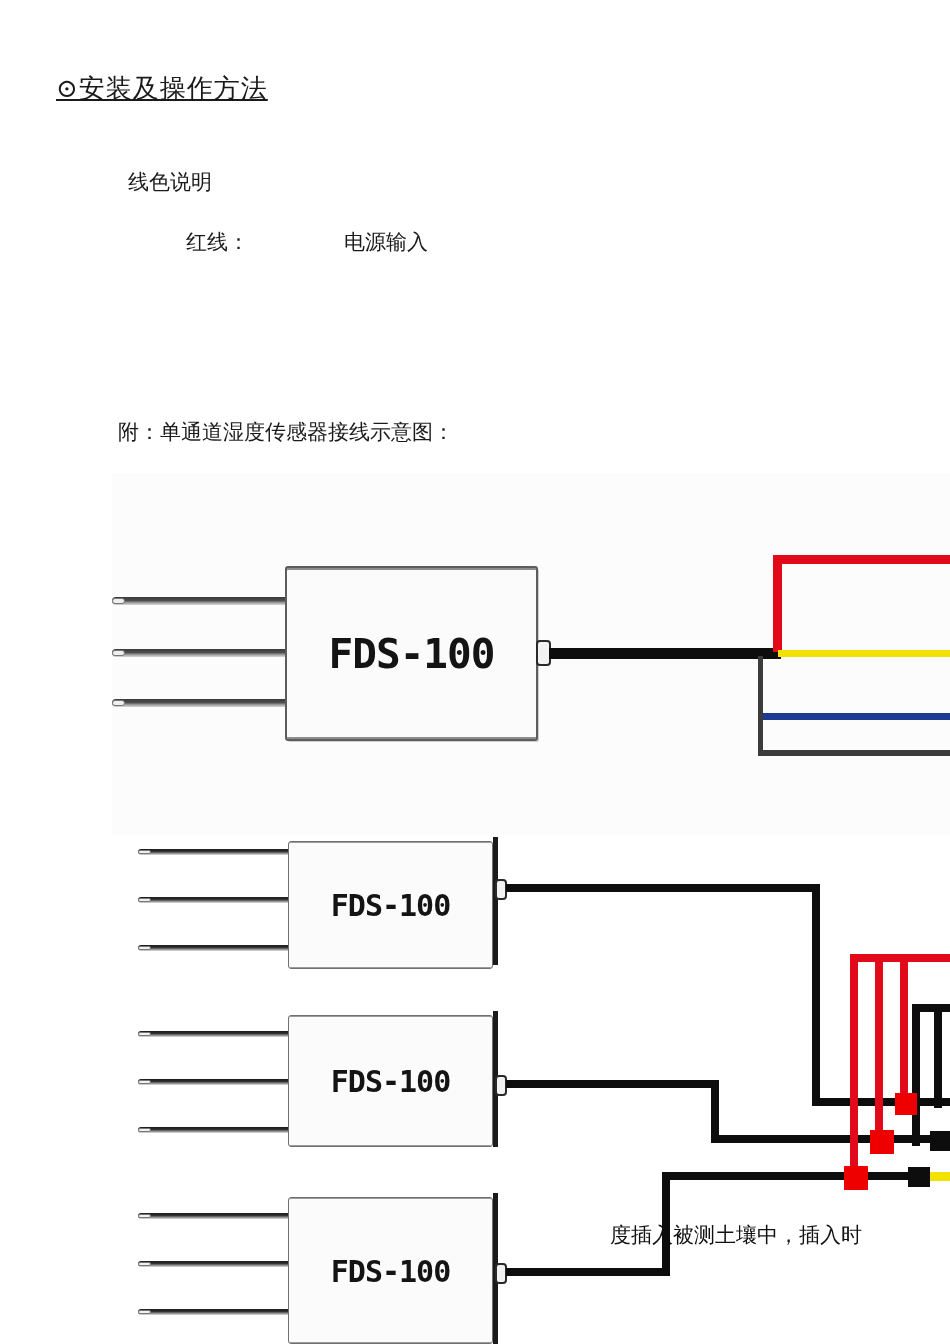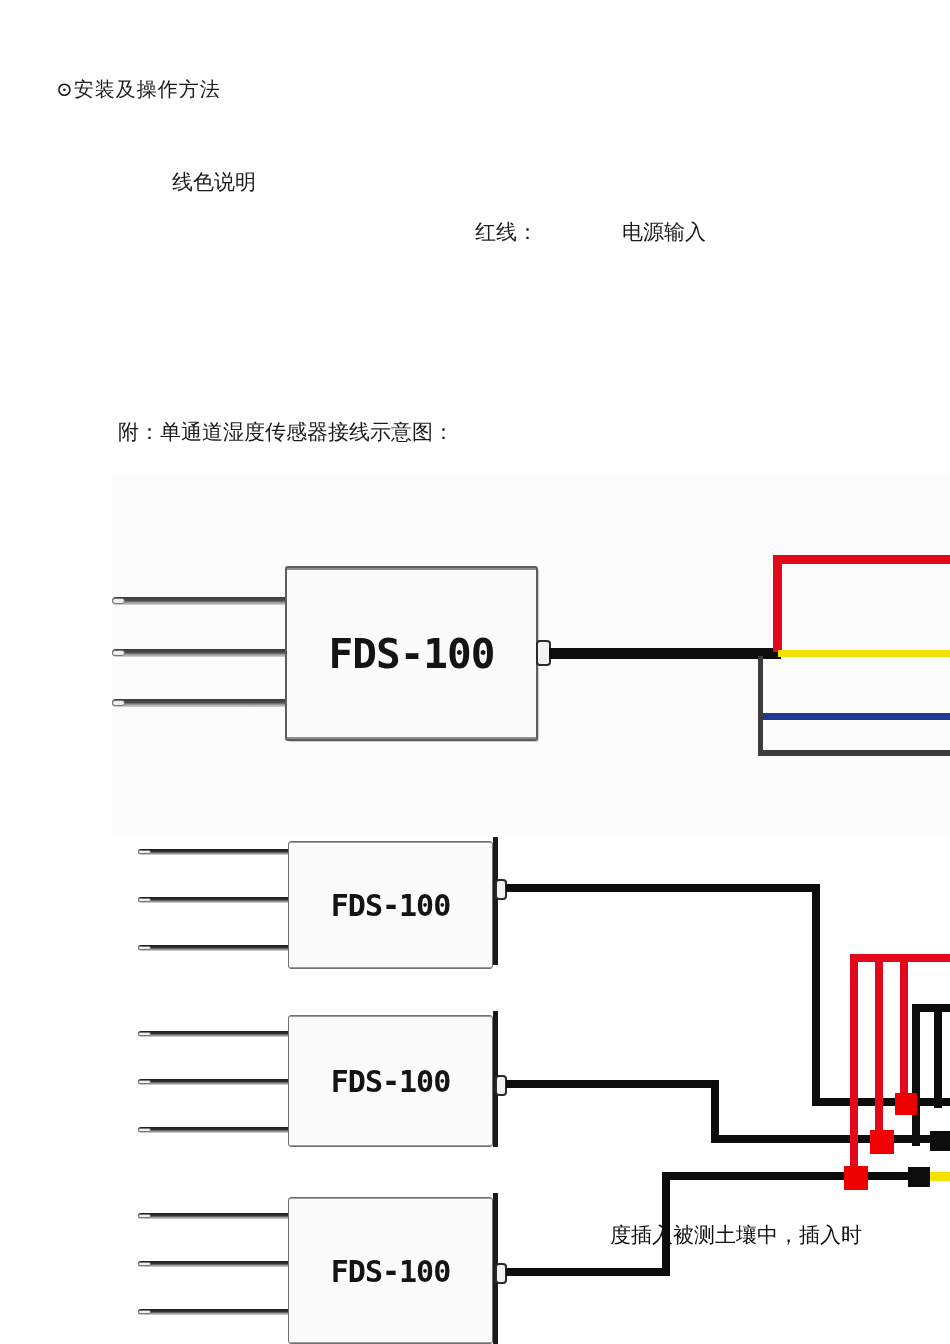--- a/index.html
+++ b/index.html
@@ -14,40 +14,39 @@
     overflow: hidden;
     font-family: "Liberation Serif", "DejaVu Serif", serif;
     color: #1a1a1a;
   }
 
   
   .page-title {
     position: absolute;
     left: 56px;
     top: 72px;
-    font-size: 20px;
+    font-size: 26px;
     line-height: 34px;
     letter-spacing: 1px;
     white-space: nowrap;
+    text-decoration: underline;
   }
   .legend-heading {
     position: absolute;
     left: 128px;
     top: 168px;
     font-size: 21px;
     line-height: 28px;
     white-space: nowrap;
-    margin-left: 44px;
   }
   .legend-list {
     position: absolute;
     left: 186px;
-    top: 218px;
+    top: 228px;
     width: 520px;
-    text-align: right;
   }
   .legend-row {
     display: block;
     height: 50px;
     font-size: 21px;
     line-height: 28px;
     white-space: nowrap;
   }
   .legend-row .lbl {
     display: inline-block;

